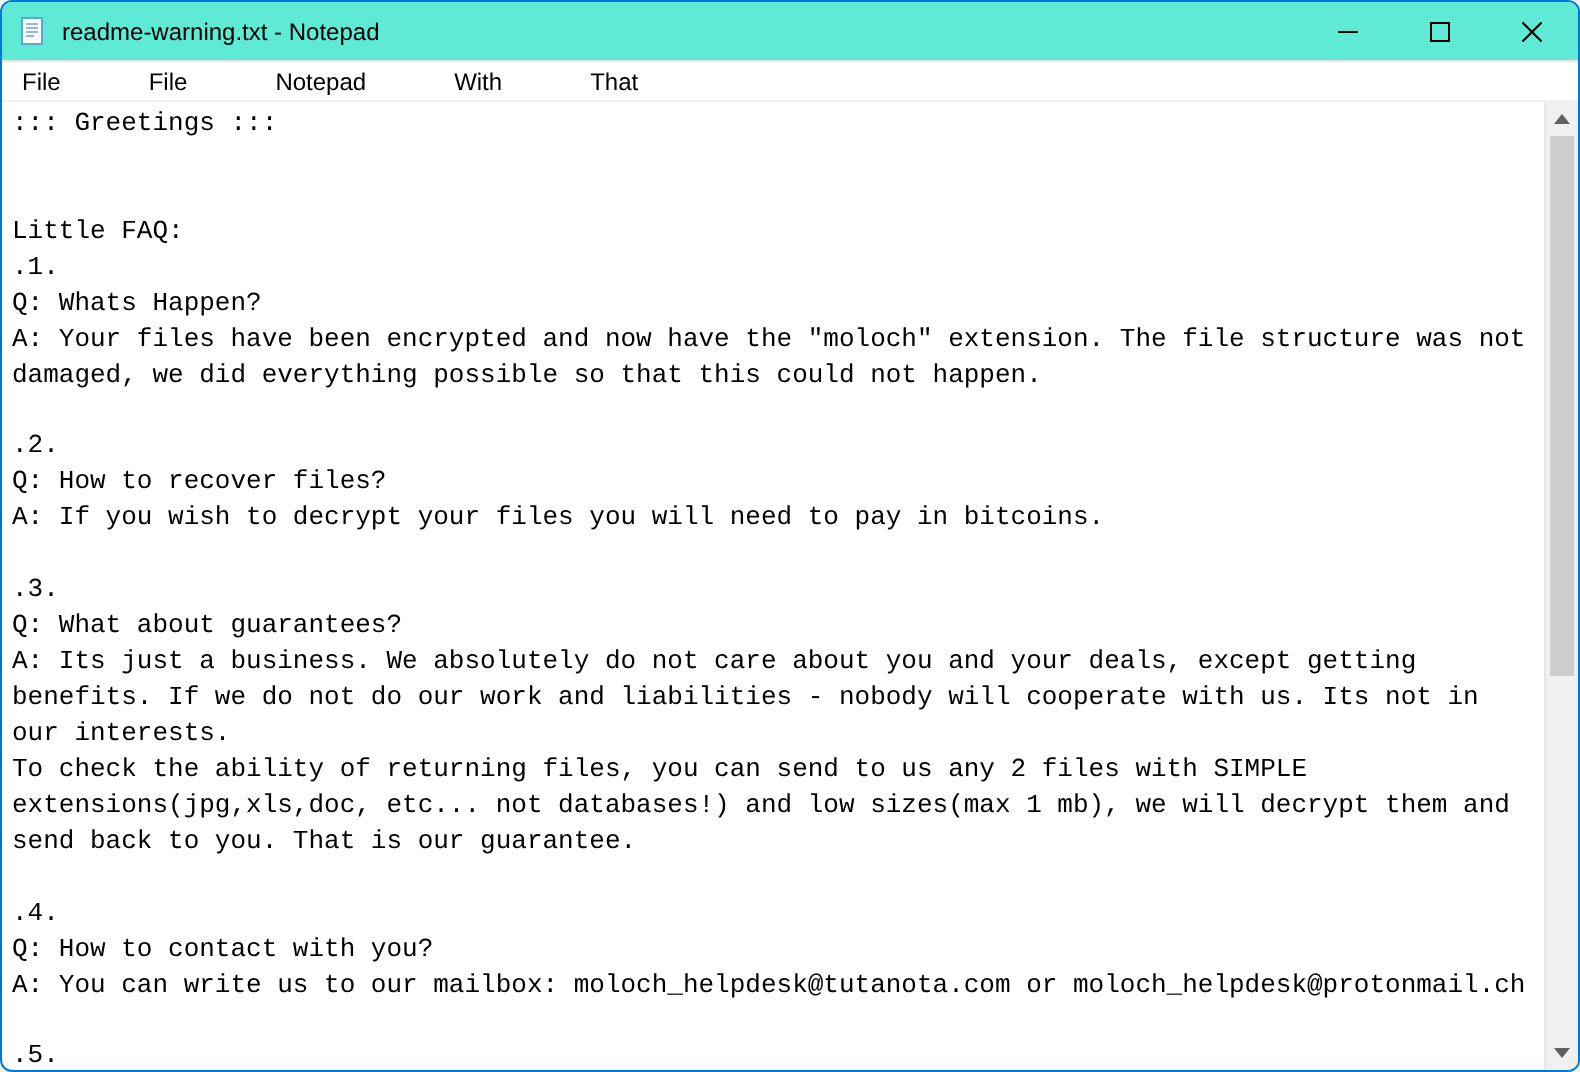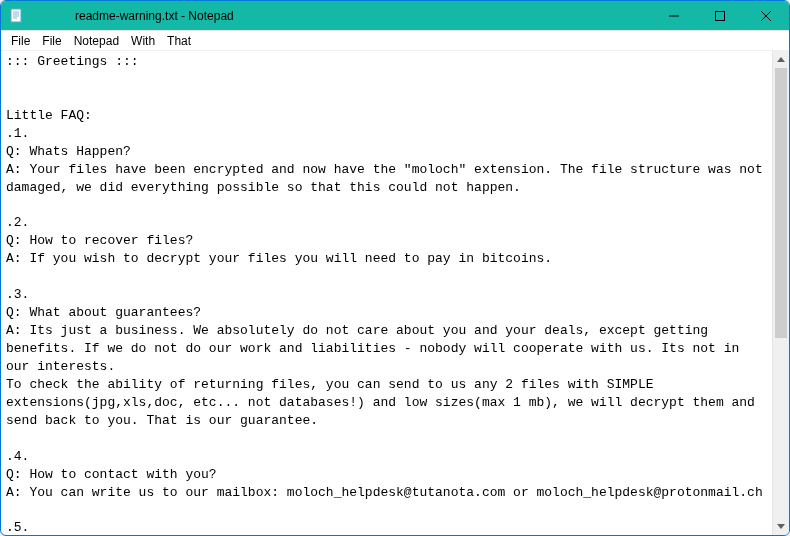--- a/index.html
+++ b/index.html
@@ -15,26 +15,25 @@
       height: 100%;
       background: #fff;
       border: 1px solid #0078d7;
       display: flex;
       flex-direction: column;
       border-radius: 6px;
       overflow: hidden;
     }
     .titlebar {
       height: 30px;
-      background: #14b8a6;
+      background: #5eead4;
       display: flex;
       align-items: center;
       padding-left: 8px;
       border-bottom: 1px solid #e5e5e5;
-      gap: 44px;
     }
     .titlebar-icon {
       width: 16px;
       height: 16px;
       margin-right: 6px;
       display: flex;
       align-items: center;
       justify-content: center;
     }
     .titlebar-title {
@@ -54,20 +53,21 @@
       justify-content: center;
       color: #000;
     }
     .menubar {
       height: 20px;
       display: flex;
       align-items: center;
       padding: 0 4px;
       font-size: 12px;
       border-bottom: 1px solid #f0f0f0;
+      gap: 32px;
     }
     .menu-item {
       padding: 1px 6px;
       cursor: default;
     }
     .content-wrap {
       flex: 1;
       display: flex;
       overflow: hidden;
     }

